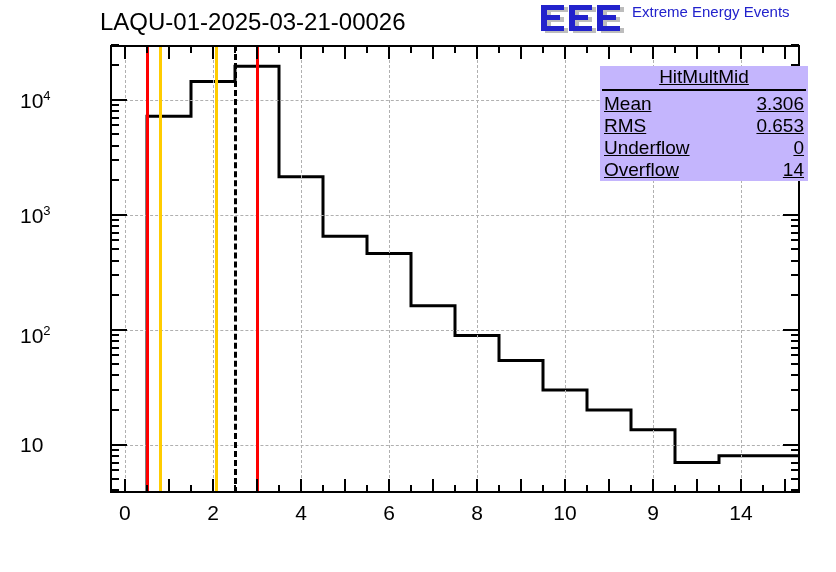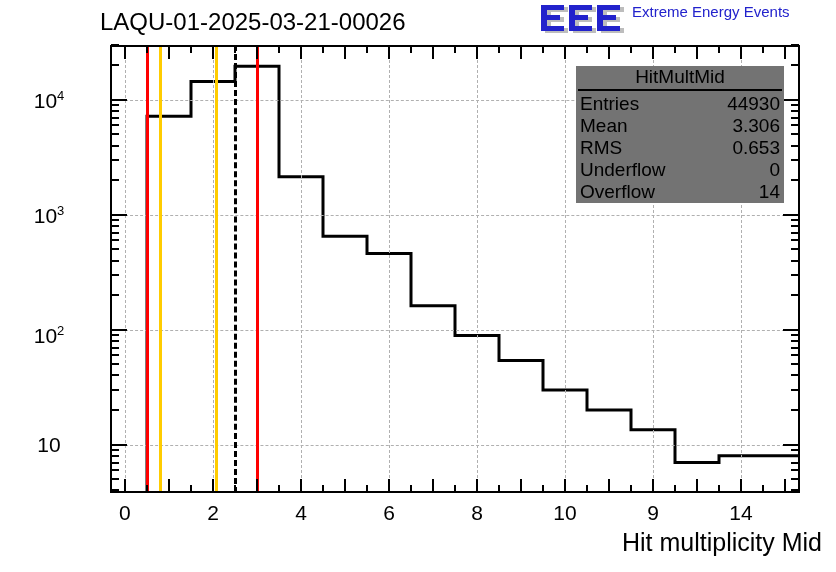--- a/index.html
+++ b/index.html
@@ -23,33 +23,33 @@
   .gridh{position:absolute;left:0;width:690px;height:0;border-top:1px dashed #b0b0b0;}
 
   
   .tick-b{position:absolute;background:#000;width:2px;}
   .tick-t{position:absolute;background:#000;width:2px;}
   .tick-l{position:absolute;background:#000;height:2px;}
   .tick-r{position:absolute;background:#000;height:2px;}
 
   
   .xlab{position:absolute;font-size:21px;color:#000;text-align:center;transform:translateX(-50%);}
-  .ylab{position:absolute;font-size:21px;color:#000;text-align:center;transform:translateY(-50%);white-space:nowrap;}
+  .ylab{position:absolute;font-size:21px;color:#000;text-align:left;transform:translateY(-50%);white-space:nowrap;padding-left:20px;}
   .ylab sup{font-size:13px;vertical-align:super;}
   #xtitle{position:absolute;right:14px;top:528px;font-size:25px;color:#000;white-space:nowrap;}
 
   
   .vmark{position:absolute;top:0;height:448px;width:3px;}
   .vmark.dashed{width:0;border-left:3px dashed #000;background:none;}
 
   
   #hist{position:absolute;left:0;top:0;}
 
   
-  #stats{position:absolute;left:576px;top:66px;width:208px;font-size:19px;color:#000;background:#737373;}
+  #stats{position:absolute;left:600px;top:66px;width:208px;font-size:19px;color:#000;background:#c4b5fd;text-decoration:underline;}
   #stats-title{text-align:center;padding-bottom:1px;}
   #stats-rule{height:2px;background:#000;margin:0 2px 2px 2px;}
   .srow{display:flex;justify-content:space-between;line-height:22px;padding:0 4px;}
   .srow .k{text-align:left;}
   .srow .v{text-align:right;}
 </style>
 </head>
 <body>
 
 <div id="root">
@@ -258,31 +258,26 @@
       <div class="tick-l" style="left: 111px; top: 64.2417px; width: 8px;"></div>
       <div class="tick-r" style="left: 791px; top: 64.2417px; width: 8px;"></div>
       <div class="tick-l" style="left: 111px; top: 44px; width: 8px;"></div>
       <div class="tick-r" style="left: 791px; top: 44px; width: 8px;"></div>
       <div class="ylab" style="top: 444.696px; left: 0px; width: 98px;">10</div>
       <div class="ylab" style="top: 335px; left: 0px; width: 98px;">10<sup>2</sup></div>
       <div class="ylab" style="top: 214.795px; left: 0px; width: 98px;">10<sup>3</sup></div>
       <div class="ylab" style="top: 99.8452px; left: 0px; width: 98px;">10<sup>4</sup></div>
     </div>
 
-  <div id="xtitle">Hit multiplicity Mid</div>
 
   <div id="stats">
     <div id="stats-title">HitMultMid</div>
     <div id="stats-rule"></div>
     <div id="stats-rows">
         <div class="srow">
-          <span class="k">Entries</span>
-          <span class="v">44930</span>
-        </div>
-        <div class="srow">
           <span class="k">Mean</span>
           <span class="v">3.306</span>
         </div>
         <div class="srow">
           <span class="k">RMS</span>
           <span class="v">0.653</span>
         </div>
         <div class="srow">
           <span class="k">Underflow</span>
           <span class="v">0</span>

